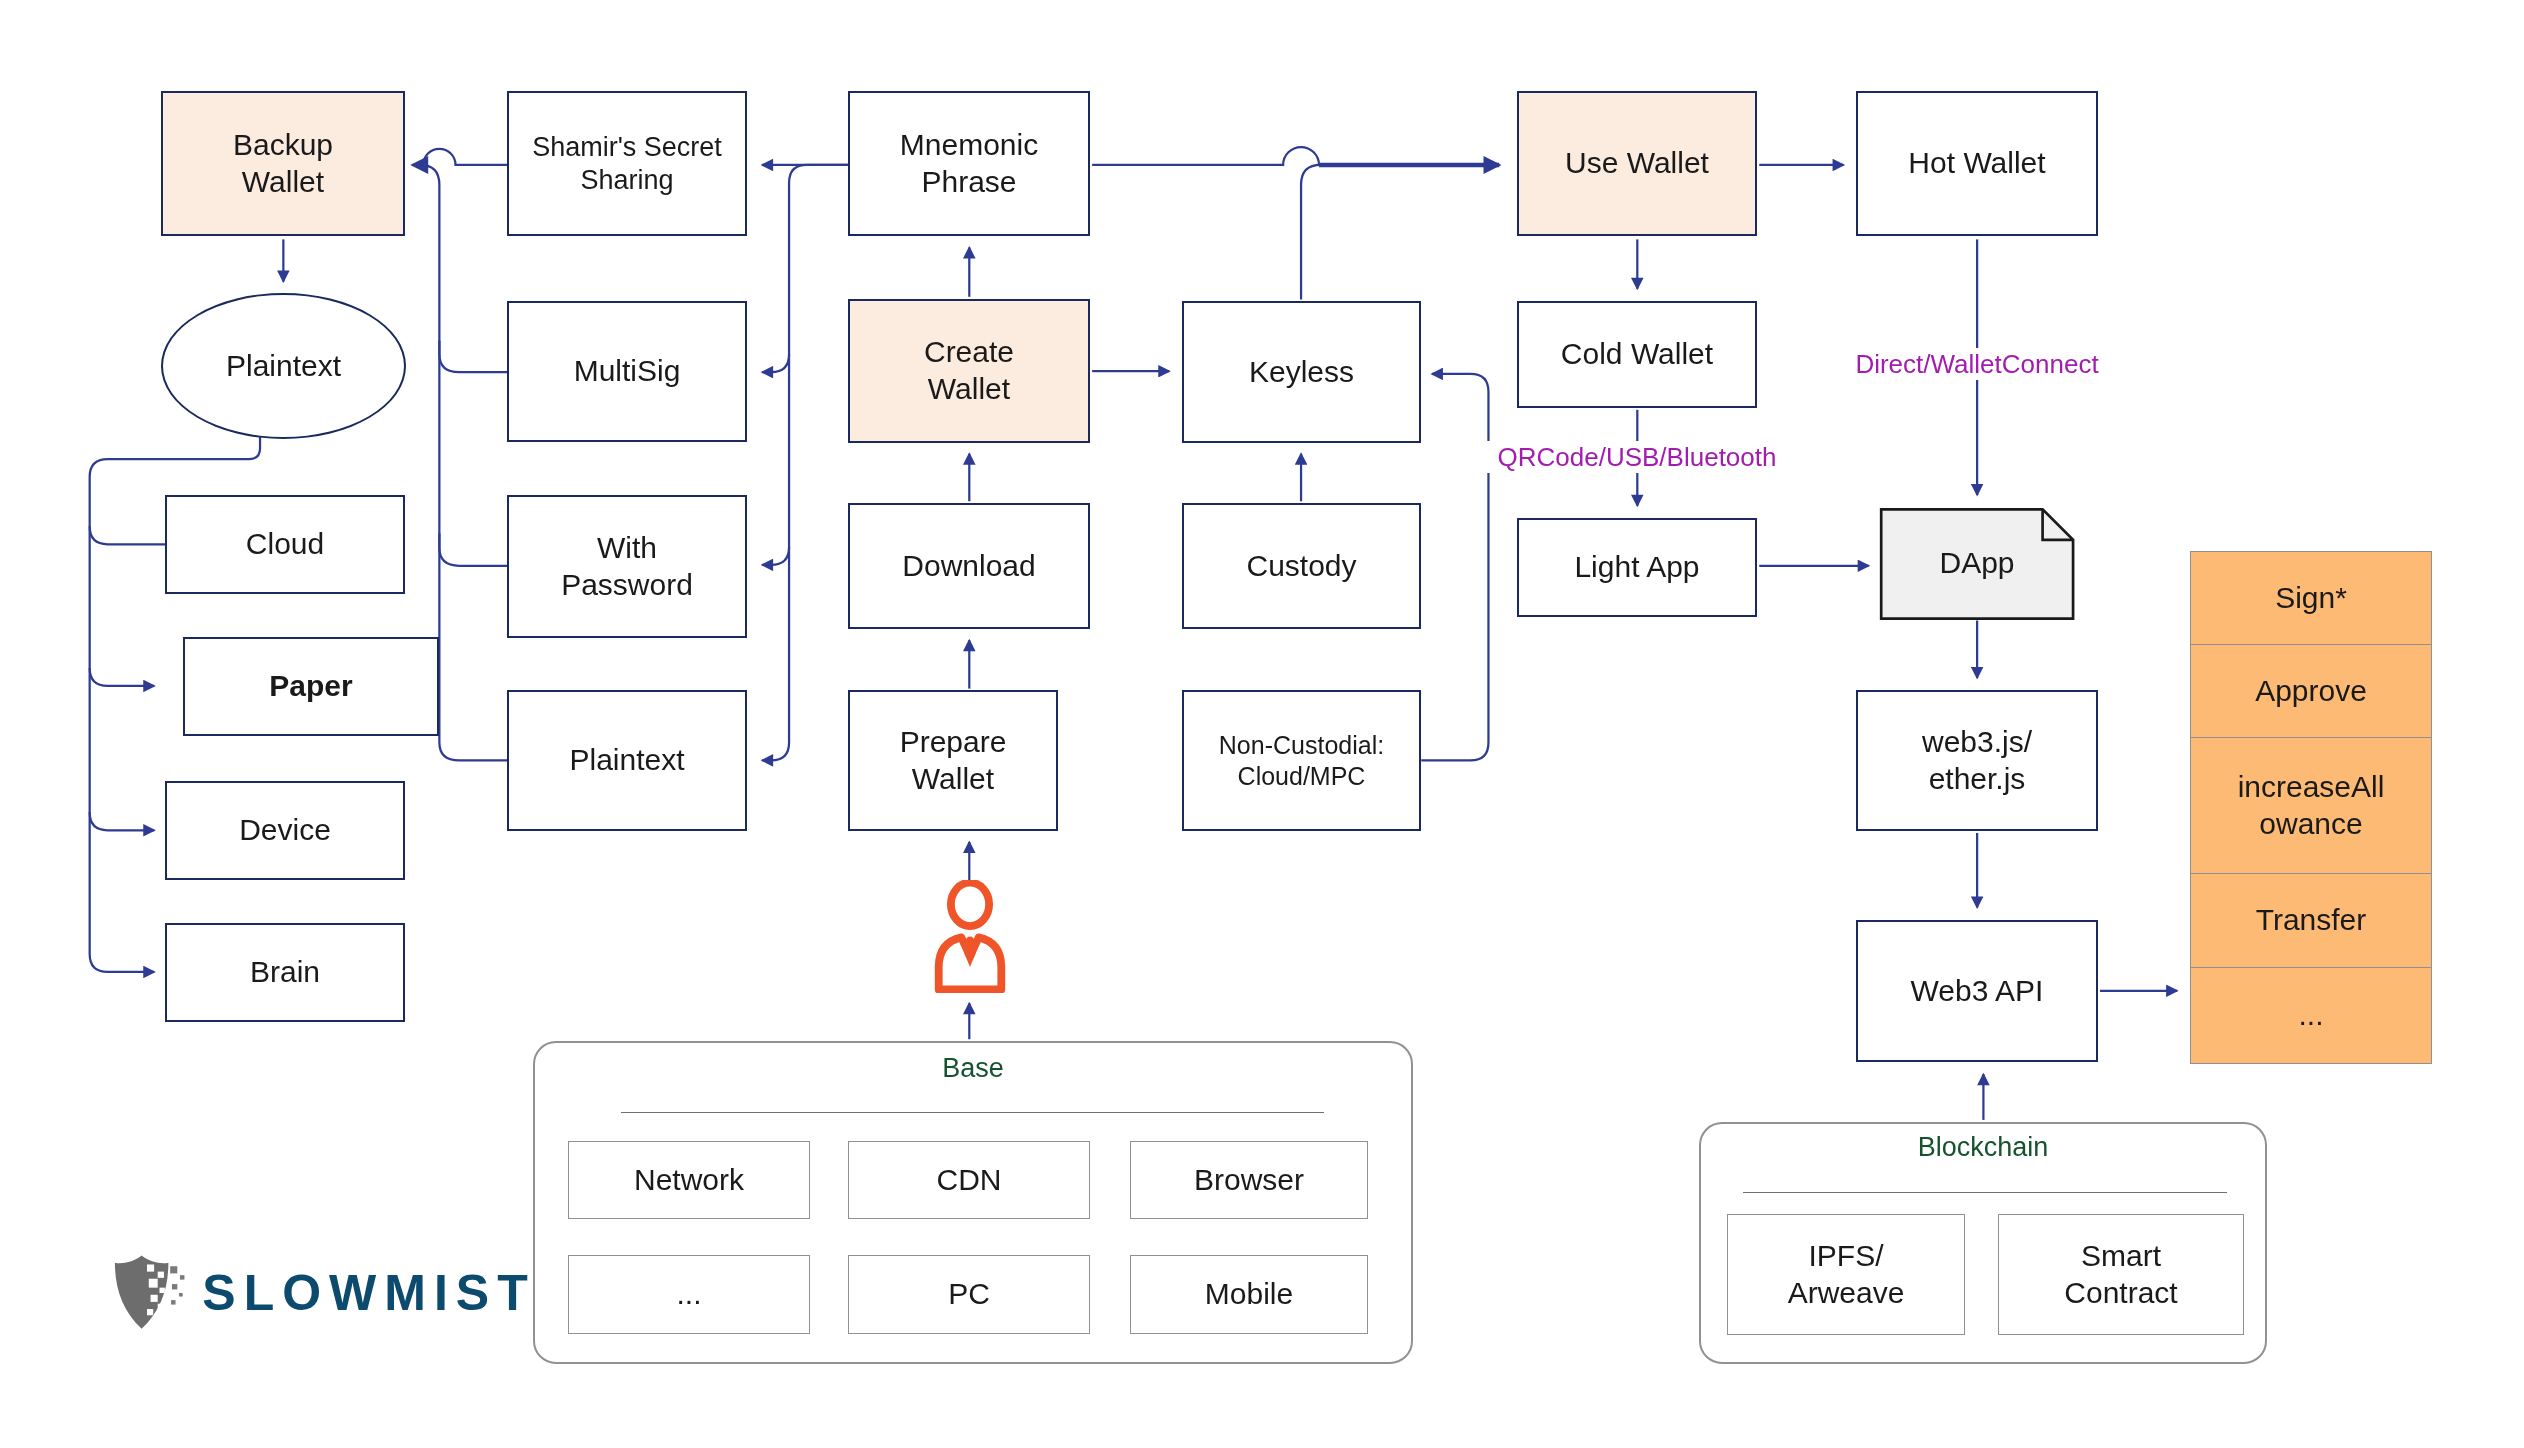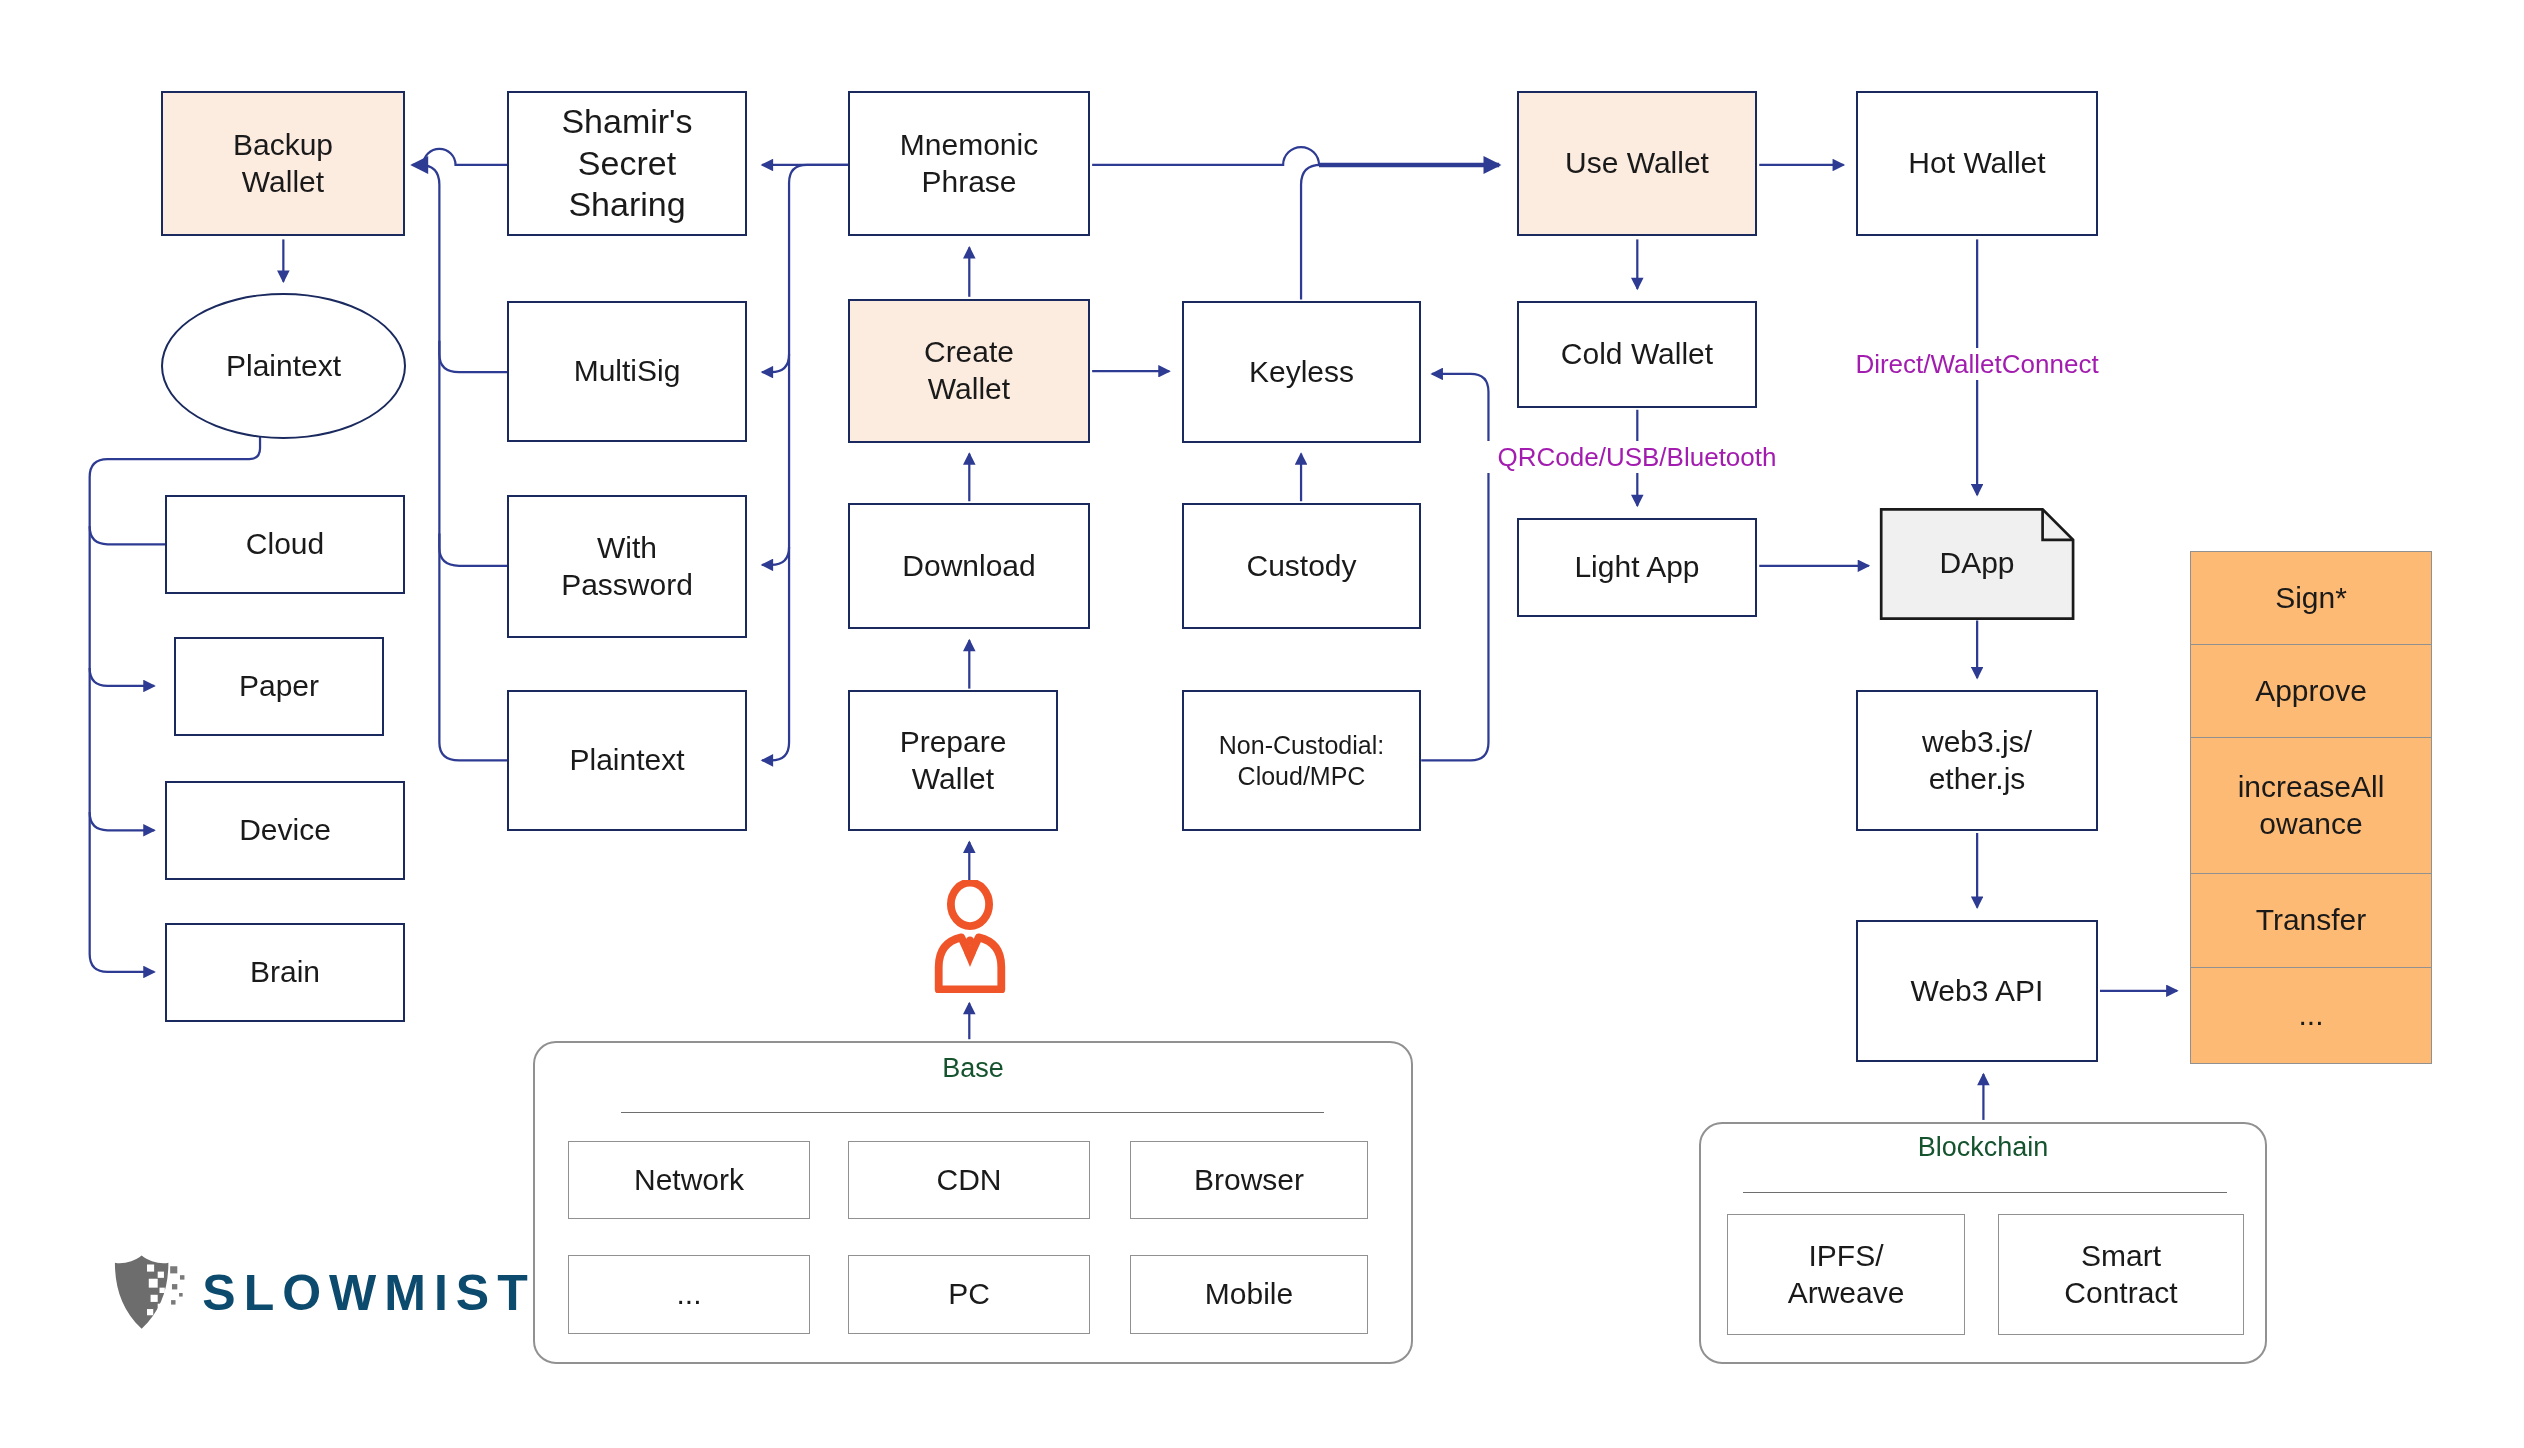--- a/index.html
+++ b/index.html
@@ -93,21 +93,21 @@
       <path d="M2098 568 H2278 L2312 602 V690 H2098 Z" fill="#f0f0f0" stroke="#1a1a1a" stroke-width="3"></path>
       <path d="M2278 568 V602 H2312" fill="none" stroke="#1a1a1a" stroke-width="3"></path>
     </g>
   </svg>
 
   <div class="node peach" style="left:161px;top:91px;width:244px;height:145px;">
     <div class="lbl">Backup
 Wallet</div>
   </div>
   <div class="node" style="left:507px;top:91px;width:240px;height:145px;">
-    <div class="lbl" style="font-size:34px;">Shamir's Secret
+    <div class="lbl" style="font-size:27px;">Shamir's Secret
 Sharing</div>
   </div>
   <div class="node" style="left:848px;top:91px;width:242px;height:145px;">
     <div class="lbl">Mnemonic
 Phrase</div>
   </div>
   <div class="node peach" style="left:1517px;top:91px;width:240px;height:145px;">
     <div class="lbl">Use Wallet</div>
   </div>
   <div class="node" style="left:1856px;top:91px;width:242px;height:145px;">
@@ -144,21 +144,21 @@
   <div class="node" style="left:1182px;top:503px;width:239px;height:126px;">
     <div class="lbl">Custody</div>
   </div>
   <div class="node" style="left:1517px;top:518px;width:240px;height:99px;">
     <div class="lbl">Light App</div>
   </div>
   <div class="node noborder" style="left:1881px;top:509px;width:192px;height:109px;">
     <div class="lbl">DApp</div>
   </div>
 
-  <div class="node" style="left:174px;top:637px;width:210px;height:99px;">
+  <div class="node" style="left:183px;top:637px;width:256px;height:99px;font-weight:bold;">
     <div class="lbl">Paper</div>
   </div>
   <div class="node" style="left:507px;top:690px;width:240px;height:141px;">
     <div class="lbl">Plaintext</div>
   </div>
   <div class="node" style="left:848px;top:690px;width:210px;height:141px;">
     <div class="lbl">Prepare
 Wallet</div>
   </div>
   <div class="node" style="left:1182px;top:690px;width:239px;height:141px;">

